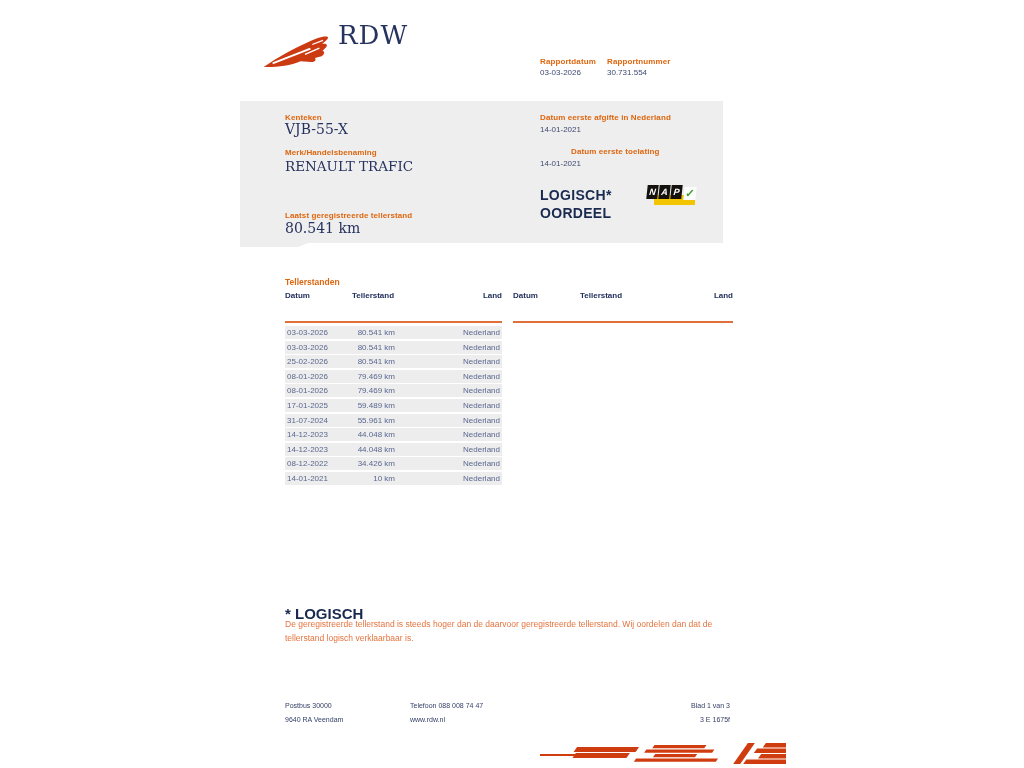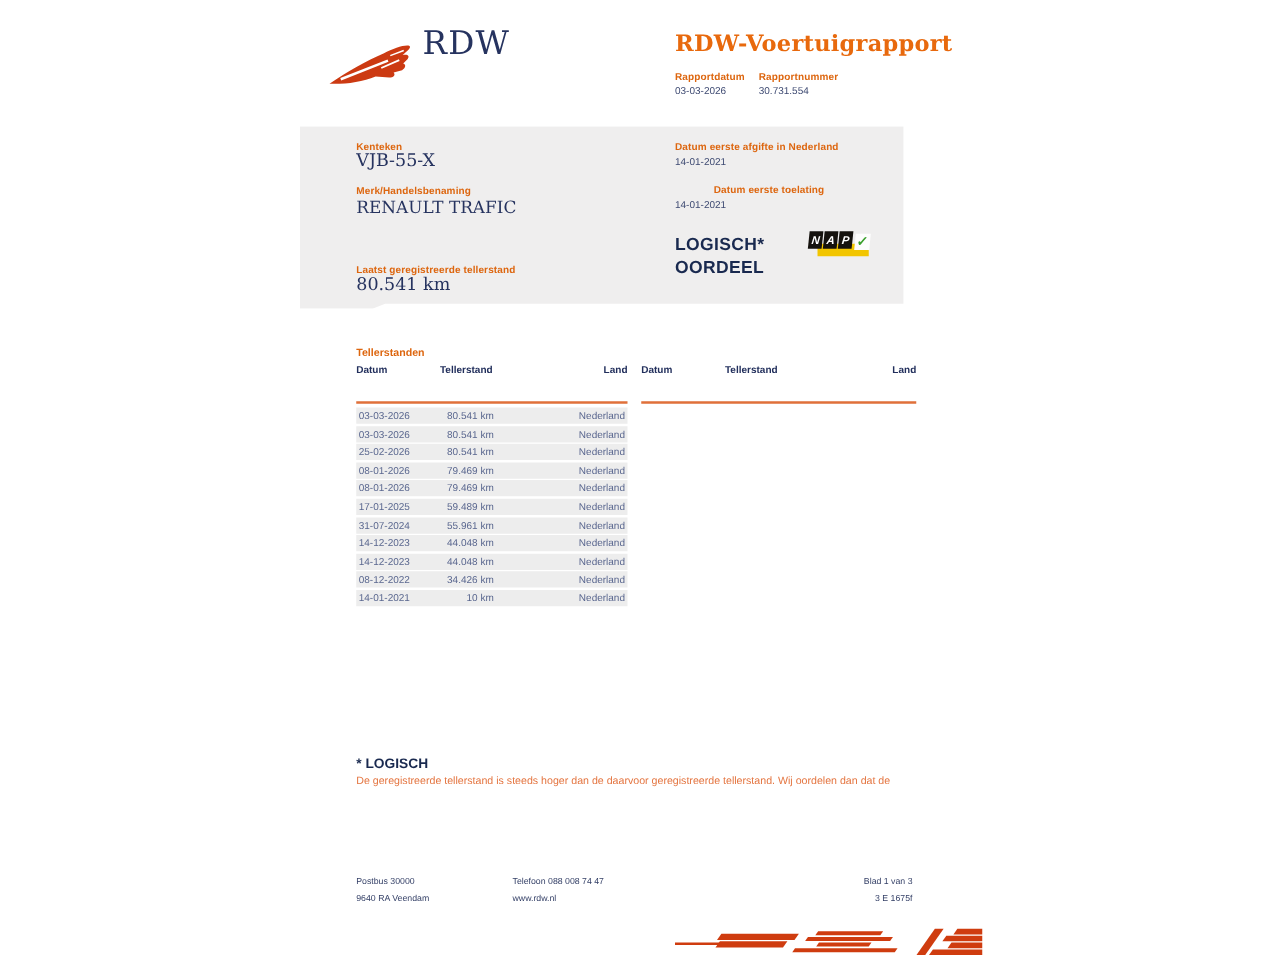--- a/index.html
+++ b/index.html
@@ -38,21 +38,21 @@
   .mtable .th-teller{flex:1;text-align:left;}
   .mtable .th-land{text-align:right;}
   .rows{margin-top:3px;}
   .mrow{display:flex;align-items:center;height:13px;margin-bottom:1.6px;background:#ededed;
         font-size:8px;color:#5a678f;}
   .mrow .c-datum{width:70px;padding-left:2px;}
   .mrow .c-teller{width:38px;text-align:right;}
   .mrow .c-land{flex:1;text-align:right;padding-right:2px;}
 
   
-  .fn-head{font-size:11px;font-weight:bold;color:#19294f;}
+  .fn-head{font-size:15px;font-weight:bold;color:#19294f;}
   .fn-text{font-size:8.5px;color:#e4743f;line-height:14px;}
 
   
   .foot{font-size:7px;color:#333f66;line-height:14px;}
   a.site{color:#333f66;text-decoration:none;}
 </style>
 </head>
 <body>
 
 <div id="page">
@@ -62,21 +62,20 @@
       <path d="M4,45 C20,34 38,24 52,18 C60,14 68,11 73,11 C76,11 76.5,12.5 74,15 L69,19.5
                C73.5,18.5 75.5,20 73.5,23 L69.5,27 C72.5,28 71.5,31 68.5,33 L61,35
                C63,37.5 61,39.5 57,39.5 L45,38.5 C33,43.5 18,45.5 4,45 Z" fill="#cc3a12"></path>
       <path d="M14,41 L56,24.5" stroke="#ffffff" stroke-width="2.2" fill="none"></path>
       <path d="M50,31 L66,24" stroke="#ffffff" stroke-width="1.6" fill="none"></path>
       <path d="M58,20 L70,15.5" stroke="#ffffff" stroke-width="1.4" fill="none"></path>
     </svg>
   </div>
   <div class="abs logo-text" style="left:338px;top:20px;">RDW</div>
 
-  <div class="abs doc-title" style="left:540px;top:25px;">RDW-Voertuigrapport</div>
   <div class="abs lbl" style="left:540px;top:57px;">Rapportdatum</div>
   <div class="abs val-sm" style="left:540px;top:68px;">03-03-2026</div>
   <div class="abs lbl" style="left:607px;top:57px;">Rapportnummer</div>
   <div class="abs val-sm" style="left:607px;top:68px;">30.731.554</div>
 
   <div class="abs vbox"></div>
 
   <div class="abs lbl" style="left:285px;top:113px;">Kenteken</div>
   <div class="abs val-serif" style="left:285px;top:121px;font-size:14px;">VJB-55-X</div>
   <div class="abs lbl" style="left:285px;top:148px;">Merk/Handelsbenaming</div>
@@ -174,20 +173,21 @@
     <div class="thead">
       <span class="th-datum">Datum</span>
       <span class="th-teller">Tellerstand</span>
       <span class="th-land">Land</span>
     </div>
   </div>
 
   <div class="abs fn-head" style="left:285px;top:605px;">* LOGISCH</div>
   <div class="abs fn-text" style="left:285px;top:617px;width:430px;">
     <div>De geregistreerde tellerstand is steeds hoger dan de daarvoor geregistreerde tellerstand. Wij oordelen dan dat de</div>
+    <div>tellerstand logisch verklaarbaar is.</div>
   </div>
 
   <div class="abs foot" style="left:285px;top:699px;">
     <div>Postbus 30000</div>
     <div>9640 RA Veendam</div>
   </div>
   <div class="abs foot" style="left:410px;top:699px;">
     <div>Telefoon 088 008 74 47</div>
     <div><a class="site" href="#">www.rdw.nl</a></div>
   </div>

